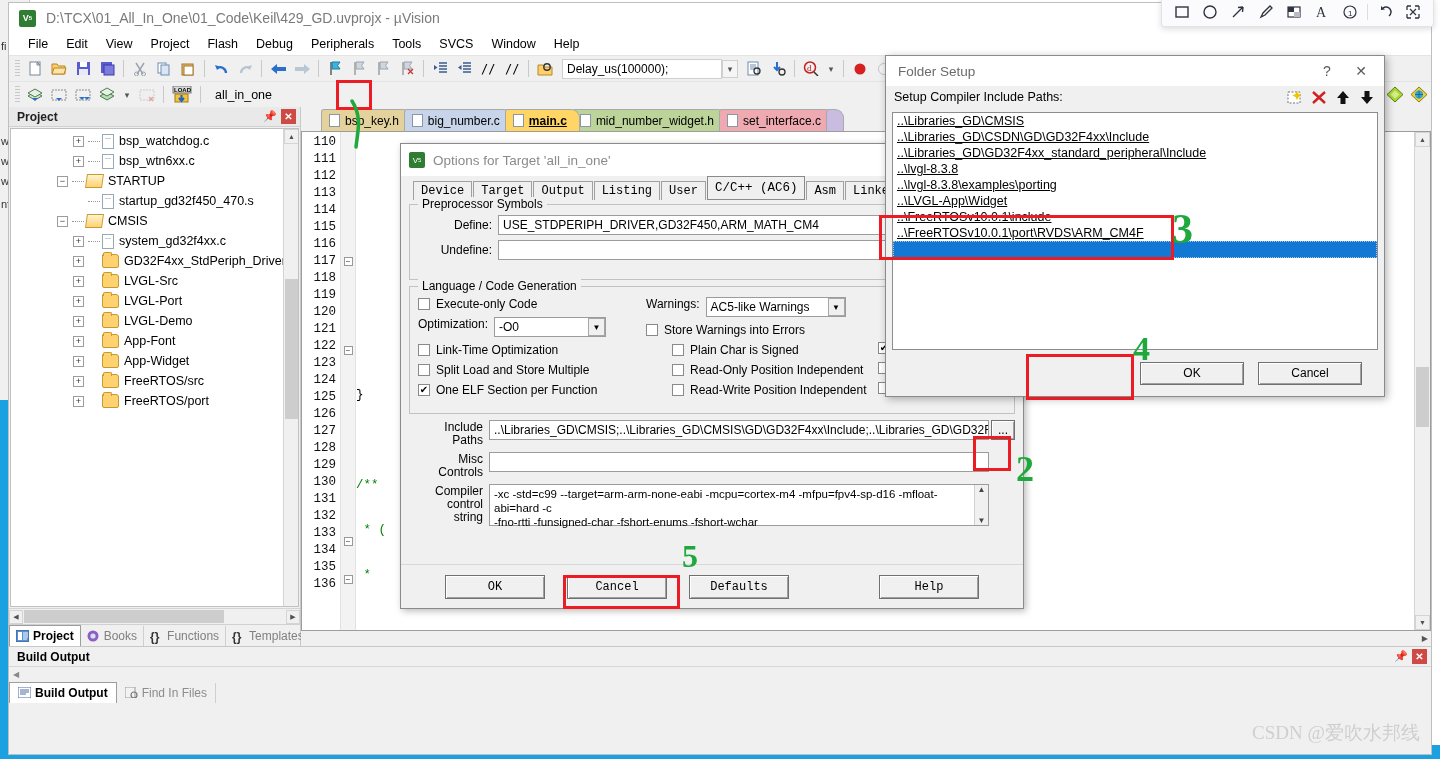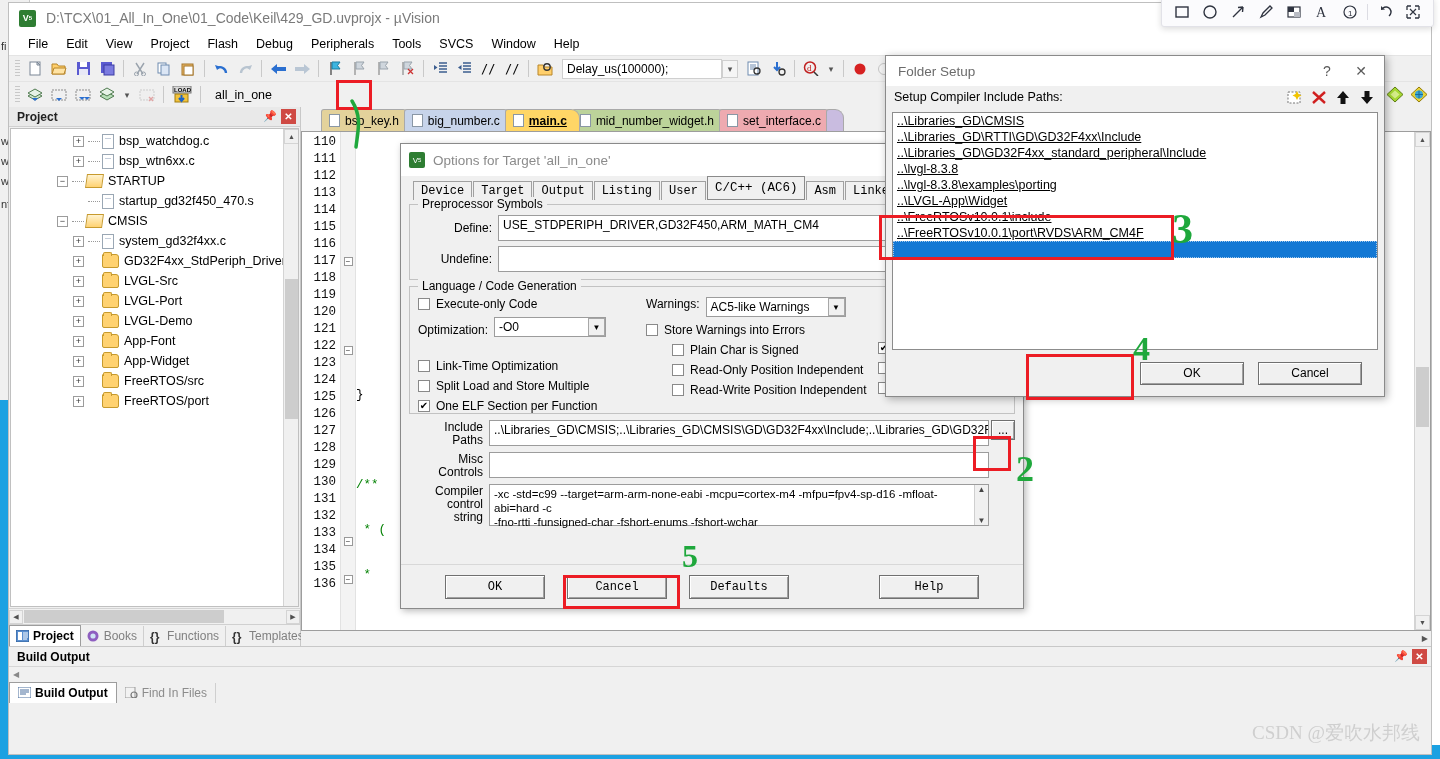--- a/index.html
+++ b/index.html
@@ -110,21 +110,21 @@
   #opt-tabs { height:24px; display:flex; align-items:flex-end; padding-left:12px; background:#f0f0f0; flex:0 0 24px;}
   .otab { height:19px; padding:0 7px; display:flex; align-items:center; font-family:"Liberation Mono", monospace; font-size:12px;
           border:1px solid #a0a0a0; border-bottom:none; background:#f0f0f0; margin-right:1px; color:#000;}
   .otab.active { height:24px; background:#f0f0f0; border-bottom:1px solid #f0f0f0; font-size:12.5px; position:relative; z-index:3;
                  border-color:#8a8a8a; }
   #opt-body { flex:1; padding:4px 8px 0; position:relative; min-height:0;}
   .group { border:1px solid #c2c2c2; position:relative; margin-bottom:6px; padding:10px 8px 8px;}
   .group > .legend { position:absolute; top:-8px; left:8px; background:#f0f0f0; padding:0 4px; font-size:12px; color:#000;}
   .frow { display:flex; align-items:center; margin-bottom:5px; }
   .flabel { text-align:right; margin-right:6px; font-size:12px; }
-  .finput { border:1px solid #9c9c9c; background:#fff; height:26px; padding:2px 4px; font-size:12px; flex:1; overflow:hidden; white-space:nowrap;}
+  .finput { border:1px solid #9c9c9c; background:#fff; height:20px; padding:2px 4px; font-size:12px; flex:1; overflow:hidden; white-space:nowrap;}
   .cbx { width:12px; height:12px; border:1px solid #898989; background:#fff; display:inline-flex; align-items:center;
          justify-content:center; font-size:10px; line-height:10px; margin-right:6px; flex:0 0 12px; color:#000;}
   .opt-check { display:flex; align-items:center; font-size:12px; margin-bottom:6px; white-space:nowrap;}
   .sel { border:1px solid #9c9c9c; background:#fff; height:20px; display:flex; align-items:center; padding:0 0 0 4px; font-size:12px;}
   .sel .arrow { width:17px; height:18px; margin-left:auto; background:#f0f0f0; border:1px solid #a7a7a7;
                 display:flex; align-items:center; justify-content:center; font-size:8px;}
   .btn3d { background:#f0f0f0; border:1px solid #707070; box-shadow:inset 1px 1px 0 #fff, inset -1px -1px 0 #a0a0a0;
            display:flex; align-items:center; justify-content:center; font-family:"Liberation Mono", monospace; font-size:12px;}
   #opt-footer { height:44px; display:flex; align-items:center; justify-content:center; gap:22px; flex:0 0 44px; border-top:1px solid #d8d8d8;}
   #opt-footer .btn3d { width:100px; height:24px; }
@@ -816,21 +816,21 @@
 
     <div class="group" style="height:128px">
       <div class="legend">Language / Code Generation</div>
       <div style="display:flex">
 
         <div style="width:228px">
           <div class="opt-check">
             <span class="cbx"></span>
             <span>Execute-only Code</span>
           </div>
-          <div style="display:flex;align-items:flex-end;margin-bottom:22px">
+          <div style="display:flex;align-items:flex-start;margin-bottom:6px">
             <span style="font-size:12px;margin-right:6px">Optimization:</span>
             <span class="sel" style="width:112px">
               <span>-O0</span>
               <span class="arrow">▼</span>
             </span>
           </div>
           <div class="opt-check">
             <span class="cbx"></span>
             <span>Link-Time Optimization</span>
           </div>
@@ -953,21 +953,21 @@
         </svg>
       </span>
     <span class="fd-tb">
         <svg width="14" height="15">
           <path d="M7 14 L13 7 L9.5 7 L9.5 1 L4.5 1 L4.5 7 L1 7 Z" fill="#111"></path>
         </svg>
       </span>
   </div>
   <div id="fd-list">
     <div class="fd-item">..\Libraries_GD\CMSIS</div>
-    <div class="fd-item">..\Libraries_GD\RTTI\GD\GD32F4xx\Include</div>
+    <div class="fd-item">..\Libraries_GD\CSDN\GD\GD32F4xx\Include</div>
     <div class="fd-item">..\Libraries_GD\GD32F4xx_standard_peripheral\Include</div>
     <div class="fd-item">..\lvgl-8.3.8</div>
     <div class="fd-item">..\lvgl-8.3.8\examples\porting</div>
     <div class="fd-item">..\LVGL-App\Widget</div>
     <div class="fd-item">..\FreeRTOSv10.0.1\include</div>
     <div class="fd-item">..\FreeRTOSv10.0.1\port\RVDS\ARM_CM4F</div>
     <div class="fd-item selected"></div>
   </div>
   <div id="fd-footer">
     <div class="btn3d fbtn" style="font-family:'Liberation Sans',sans-serif">OK</div>

